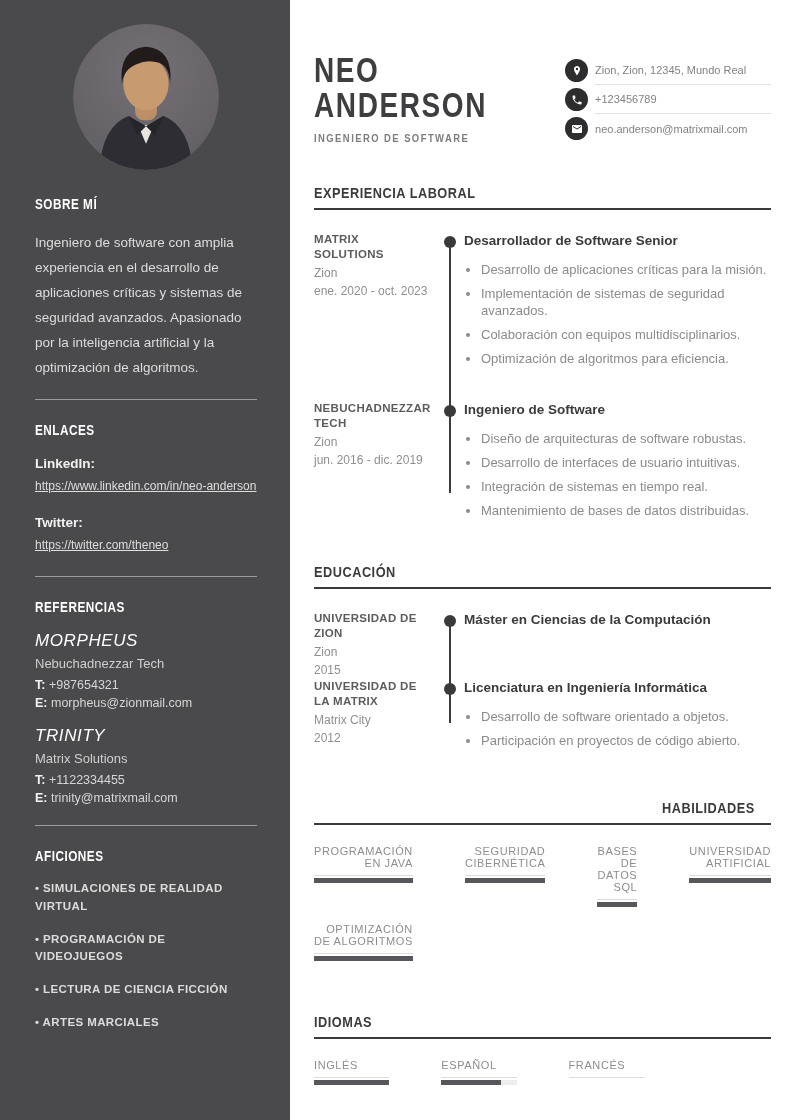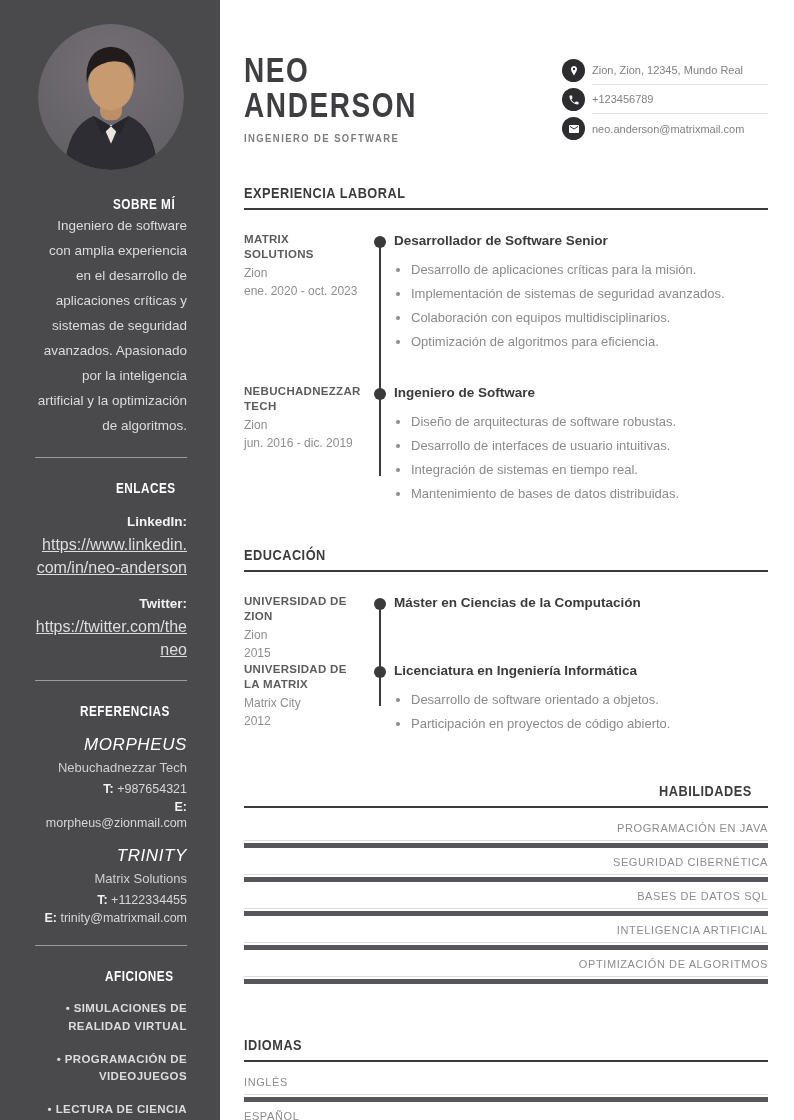--- a/index.html
+++ b/index.html
@@ -9,49 +9,48 @@
   .page {
     position: relative;
     width: 794px; height: 1120px;
     display: flex;
     background: #ffffff;
     overflow: hidden;
   }
 
   
   .sidebar {
-    width: 220px; height: 100%;
+    width: 290px; height: 100%;
     background: #4a494c;
     color: #e6e6e6;
     padding: 24px 33px 20px 35px;
     flex-shrink: 0;
-    text-align: right;
   }
   .photo-wrap { text-align: center; margin-bottom: 20px; }
   .photo {
     width: 146px; height: 146px; border-radius: 50%;
     display: inline-block; overflow: hidden;
   }
   .side-heading {
     color: #ffffff; font-size: 14px; font-weight: 700;
     letter-spacing: 0.6px; white-space: nowrap;
     display: inline-block; transform: scaleX(0.84); transform-origin: 0 50%;
     margin-top: 2px;
   }
   .about-text {
-    font-size: 13.5px; line-height: 25px; color: #dcdcdc;
+    margin-top: 17px; font-size: 13.5px; line-height: 25px; color: #dcdcdc;
   }
   .side-divider {
     border: none; border-top: 1px solid rgba(255,255,255,0.45);
     margin: 19px 0 20px 0;
   }
   .link-group { margin-top: 14px; }
   .link-label { font-weight: 700; color: #f2f2f2; font-size: 13.5px; line-height: 22px; }
   .side-link {
-    color: #dedede; font-size: 16px; line-height: 23px;
+    color: #dedede; font-size: 12px; line-height: 23px;
     text-decoration: underline; word-break: break-word; display: block;
   }
   .ref-block { margin-top: 15px; }
   .ref-name { color: #ffffff; font-size: 17px; letter-spacing: 0.6px; font-weight: 400; font-style: italic; }
   .ref-company { color: #cfcfcf; font-size: 13px; margin-top: 5px; }
   .ref-line { font-size: 12.5px; color: #d6d6d6; margin-top: 6px; line-height: 16px; }
   .ref-line .lbl { font-weight: 700; color: #f2f2f2; }
   .hobby {
     font-size: 11.5px; font-weight: 600; letter-spacing: 0.4px;
     color: #dcdcdc; line-height: 1.55; margin-top: 15px;
@@ -113,21 +112,21 @@
     border-radius: 50%; background: #3a3a3a;
   }
 
   .entry .content { padding-bottom: 34px; }
   .entry:last-child .content { padding-bottom: 0; }
   .job-title { font-size: 13.5px; font-weight: 700; color: #3b3b3d; line-height: 18px; }
   .bullets { margin-top: 11px; padding-left: 17px; list-style: disc; }
   .bullets li { font-size: 13px; color: #8b8b8b; line-height: 17px; margin-bottom: 7px; }
   .bullets li:last-child { margin-bottom: 0; }
 
-  .bar-grid { margin-top: 14px; display: grid; grid-template-columns: 1fr; column-gap: 52px; row-gap: 16px; gap: 8px; }
+  .bar-grid { margin-top: 20px; display: grid; grid-template-columns: 1fr 1fr 1fr 1fr; column-gap: 52px; row-gap: 16px; }
   .bar-item { }
   .bar-label {
     font-size: 11px; color: #8d8d8d; letter-spacing: 0.6px;
     padding-bottom: 6px; border-bottom: 1px solid #dcdcdc;
   }
   .bar-track { margin-top: 2px; height: 5px; background: #ededed; }
   .bar-fill { height: 100%; background: #57565a; }
 
   .lang-grid { grid-auto-flow: row; }
 </style>
@@ -380,21 +379,21 @@
               <div class="bar-fill" style="width: 100%;"></div>
             </div>
         </div>
         <div class="bar-item">
           <div class="bar-label">BASES DE DATOS SQL</div>
           <div class="bar-track">
               <div class="bar-fill" style="width: 100%;"></div>
             </div>
         </div>
         <div class="bar-item">
-          <div class="bar-label">INTELIGENCIA ARTIFICIAL</div>
+          <div class="bar-label">UNIVERSIDAD ARTIFICIAL</div>
           <div class="bar-track">
               <div class="bar-fill" style="width: 100%;"></div>
             </div>
         </div>
         <div class="bar-item">
           <div class="bar-label">OPTIMIZACIÓN DE ALGORITMOS</div>
           <div class="bar-track">
               <div class="bar-fill" style="width: 100%;"></div>
             </div>
         </div>

